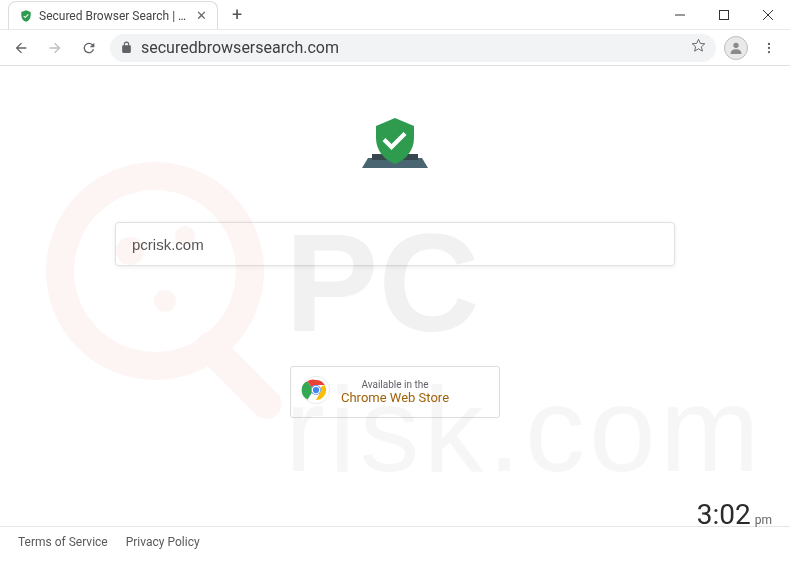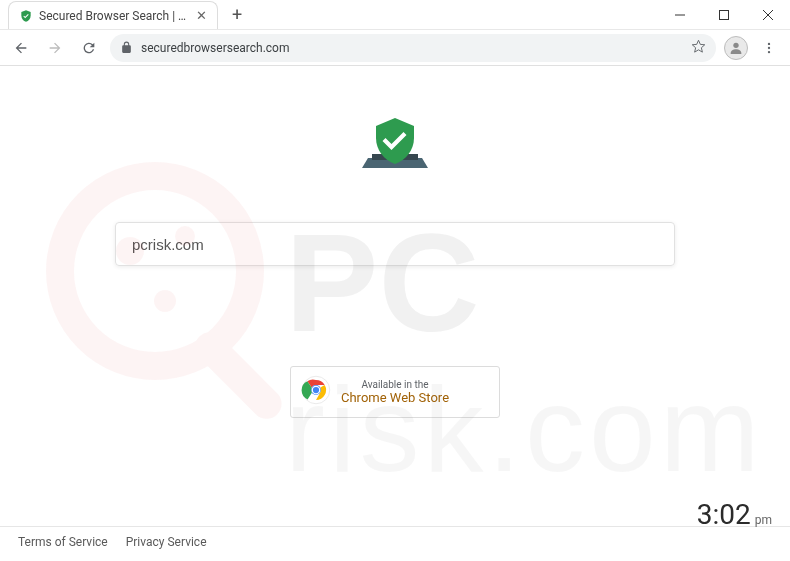--- a/index.html
+++ b/index.html
@@ -14,21 +14,21 @@
     .tab .tab-close { font-size: 13px; color: #666; cursor: pointer; }
     .new-tab { width: 26px; height: 26px; display: flex; align-items: center; justify-content: center; font-size: 18px; color: #555; cursor: pointer; margin-left: 6px; align-self: center; }
     .winctrls { display: flex; }
     .winbtn { width: 44px; display: flex; align-items: center; justify-content: center; cursor: pointer; }
     .winbtn svg { display: block; }
 
     
     .toolbar { height: 36px; background: #fff; border-bottom: 1px solid #e0e0e0; display: flex; align-items: center; padding: 0 8px; gap: 8px; }
     .nav-icon { width: 26px; height: 26px; display: flex; align-items: center; justify-content: center; color: #5f6368; cursor: pointer; border-radius: 50%; }
     .nav-icon.disabled { color: #bcbcbc; }
-    .omnibox { flex: 1; background: #f1f3f4; border-radius: 14px; height: 28px; display: flex; align-items: center; padding: 0 10px; gap: 8px; color: #3c4043; font-size: 12px; }
+    .omnibox { flex: 1; background: #f1f3f4; border-radius: 14px; height: 28px; display: flex; align-items: center; padding: 0 10px; gap: 8px; color: #3c4043; font-size: 16px; }
     .omni-icon { color: #5f6368; display: flex; align-items: center; }
     .omni-url { flex: 1; }
     .omni-star { color: #5f6368; cursor: pointer; }
     .avatar { width: 24px; height: 24px; border-radius: 50%; background: #e9e9e9; border: 1px solid #bdbdbd; display: flex; align-items: center; justify-content: center; }
     .kebab { width: 26px; height: 26px; display:flex; align-items:center; justify-content:center; color:#5f6368; cursor:pointer; }
 
     
     .viewport { position: relative; height: calc(561px - 30px - 36px); overflow: hidden; }
     .watermark { position: absolute; inset: 0; display: flex; align-items: flex-end; justify-content: center; pointer-events: none; }
     .watermark svg { opacity: 0.06; }
@@ -187,15 +187,15 @@
   <div class="footer-rule"></div>
 
   <div class="clock">
     <div class="clock-time">
       <span>3:02</span><span class="ampm">pm</span>
     </div>
   </div>
 
   <div class="footer-links">
     <a>Terms of Service</a>
-    <a>Privacy Service</a>
+    <a>Privacy Policy</a>
   </div>
 </div>
 
 </body></html>

